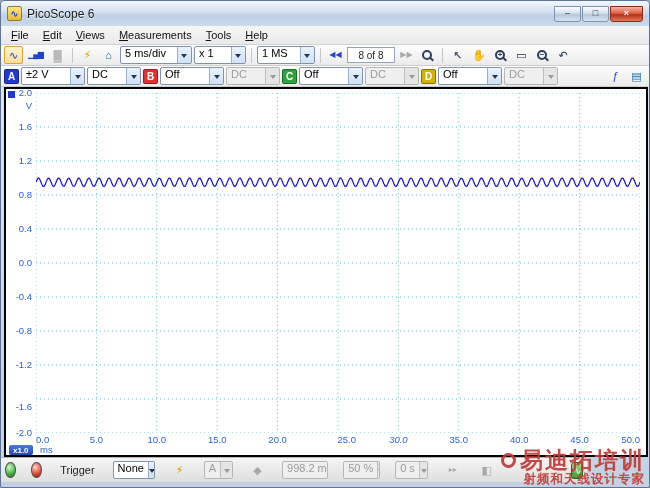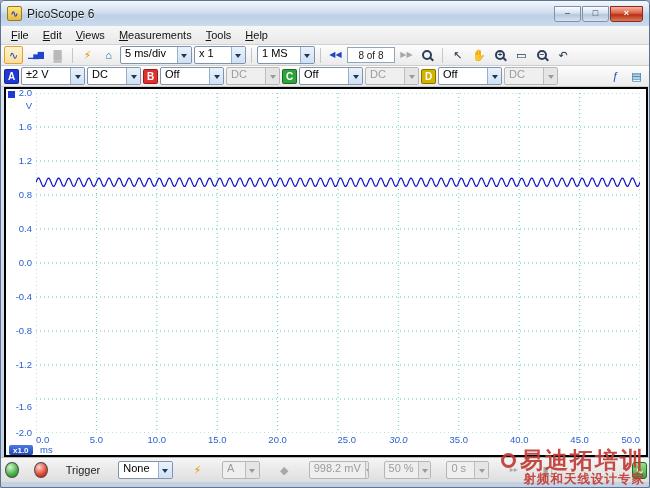--- a/index.html
+++ b/index.html
@@ -41,21 +41,21 @@
   
   .scope{position:absolute;left:3px;top:86px;width:644px;height:370px;background:#fff;border:2px solid #000}
   .chA-marker{position:absolute;left:2px;top:2px;width:7px;height:7px;background:#2039d4}
   .ytick{position:absolute;left:0;width:26px;text-align:right;font-size:9.5px;color:#2a61d0;line-height:10px}
   .yunit{position:absolute;left:0;width:26px;text-align:right;font-size:9.5px;color:#2a61d0;top:11px}
   #plot-svg{position:absolute;left:30px;top:4px;display:block}
   .xtick{position:absolute;top:345px;width:36px;text-align:center;font-size:9.5px;color:#2a61d0}
   .zoom-badge{position:absolute;left:3px;top:356px;height:10px;padding:0 4px;background:linear-gradient(#4a7ae0,#2247b8);color:#fff;font-size:8px;font-weight:bold;border-radius:2px;display:flex;align-items:center}
   .xunit{position:absolute;left:34px;top:355px;font-size:9.5px;color:#2a61d0}
   
-  .statusbar{position:absolute;left:0;top:456px;width:650px;height:25px;background:linear-gradient(#f5f5f5,#dedede);border-top:1px solid #b8b8b8;display:flex;align-items:center;gap:15px;padding:12px 4px}
+  .statusbar{position:absolute;left:0;top:456px;width:586px;height:25px;background:linear-gradient(#f5f5f5,#dedede);border-top:1px solid #b8b8b8;display:flex;align-items:center;gap:15px;padding:12px 4px}
   .ball{width:16px;height:16px;border-radius:50%;border:1px solid #4c4c4c}
   .ball.green{background:radial-gradient(circle at 35% 30%,#d2f8c8,#42b042 60%,#1b791b)}
   .ball.red{background:radial-gradient(circle at 35% 30%,#ffd3ca,#e04431 60%,#9a1a0e)}
   .slabel{padding:0 3px;color:#222}
   .genbtn{width:17px;height:17px;border-radius:3px;border:1px solid #1c6e1c;background:linear-gradient(#9fe08a,#3f9e3f);color:#fff;font-size:10px;display:flex;align-items:center;justify-content:center;margin-left:60px}
   
   .watermark{position:absolute;right:4px;bottom:1px;text-align:right;z-index:60;line-height:1.08;opacity:.92}
   .wm-row{display:flex;align-items:center;justify-content:flex-end;gap:4px}
   .wm-logo{display:inline-block;width:15px;height:15px;border:3px solid currentColor;border-radius:50%}
   .wm1{font-size:23px;font-weight:bold;letter-spacing:2px}

